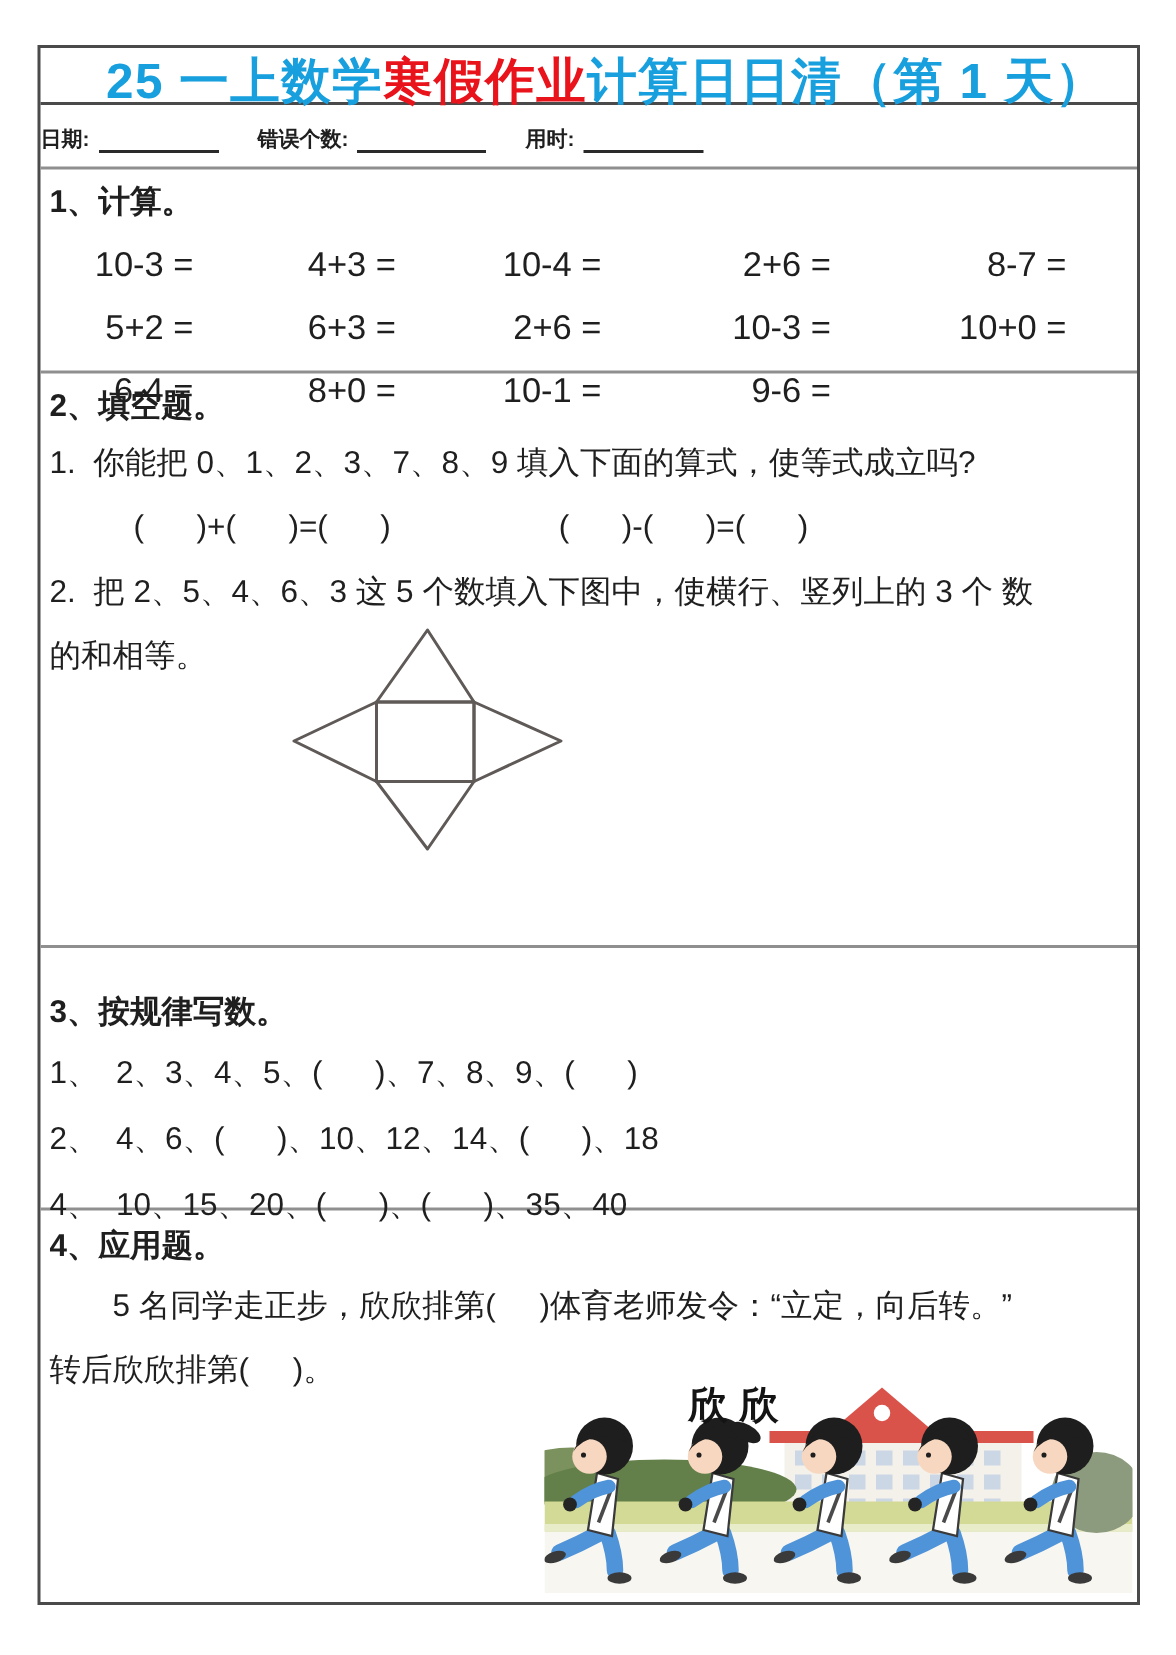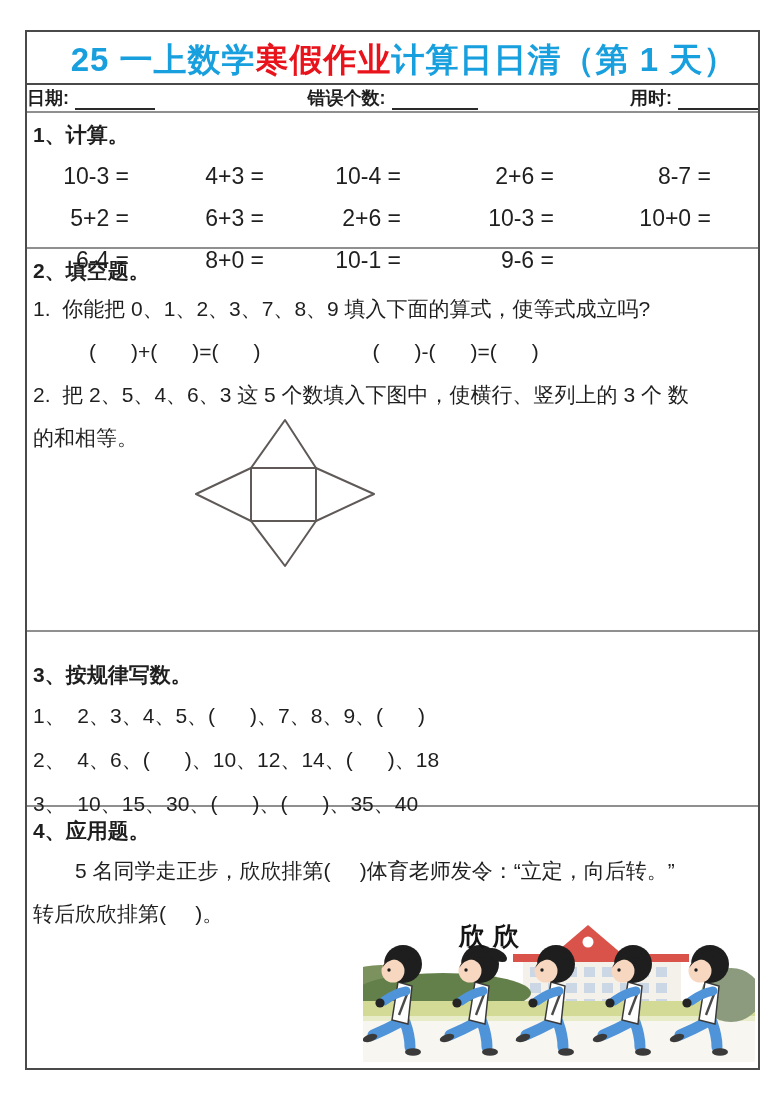--- a/index.html
+++ b/index.html
@@ -12,31 +12,31 @@
   *{margin:0;padding:0;box-sizing:border-box;}
   html,body{width:784px;height:1103px;background:#ffffff;
     font-family:"Liberation Sans","DejaVu Sans",sans-serif;color:var(--ink);}
   .sheet{
     position:absolute;left:25px;top:30px;width:735px;height:1040px;
     background:#fff;border:2px solid var(--frame);
     display:flex;flex-direction:column;
   }
   
   .title-row{
-    height:53px;border-bottom:2px solid var(--frame);
-    display:flex;align-items:flex-end;justify-content:center;
+    height:38px;border-bottom:2px solid var(--frame);
+    display:flex;align-items:flex-start;justify-content:center;
     font-size:33px;font-weight:bold;letter-spacing:1px;white-space:pre;padding-left:23px;
   }
   .t-blue{color:var(--title-blue);}
   .t-red{color:var(--title-red);}
   
   .info-row{
-    height:28px;border-bottom:2px solid var(--divider);
-    display:flex;align-items:center;justify-content:space-between;gap:26px;
-    font-size:18px;font-weight:bold;
+    height:43px;border-bottom:2px solid var(--divider);
+    display:flex;align-items:center;justify-content:flex-start;gap:26px;
+    font-size:14px;font-weight:bold;
   }
   .info-item{display:flex;align-items:flex-end;gap:6px;}
   .blank-line{display:inline-block;width:80px;height:22px;border-bottom:2px solid #2a2a2a;}
   
   .section{position:relative;padding:6px 4px 0 6px;font-size:21px;}
   .sec-heading{font-weight:bold;line-height:32px;white-space:pre;}
   .sec1{height:136px;border-bottom:2px solid var(--divider);}
   .sec2{height:383px;border-bottom:2px solid var(--divider);}
   .sec3{height:175px;border-bottom:2px solid var(--divider);padding-top:26px;}
   .sec4{flex:1;}
@@ -123,21 +123,21 @@
         <polygon points="123,51 181,77 123,104"></polygon>
         <rect x="58" y="51" width="65" height="53"></rect>
       </g>
     </svg>
   </div>
 
   <div class="section sec3">
     <div class="sec-heading">3、按规律写数。</div>
     <div class="seq-item">1、  2、3、4、5、(      )、7、8、9、(      )</div>
     <div class="seq-item">2、  4、6、(      )、10、12、14、(      )、18</div>
-    <div class="seq-item">3、  10、15、30、(      )、(      )、35、40</div>
+    <div class="seq-item">4、  10、15、20、(      )、(      )、35、40</div>
   </div>
 
   <div class="section sec4">
     <div class="sec-heading">4、应用题。</div>
     <div class="bodyline indent">5 名同学走正步，欣欣排第(     )体育老师发令：“立定，向后转。”</div>
     <div class="bodyline">转后欣欣排第(     )。</div>
 
     <svg class="illustration" width="392" height="147" viewBox="0 0 392 147">
       <defs>
         <g id="stu">

